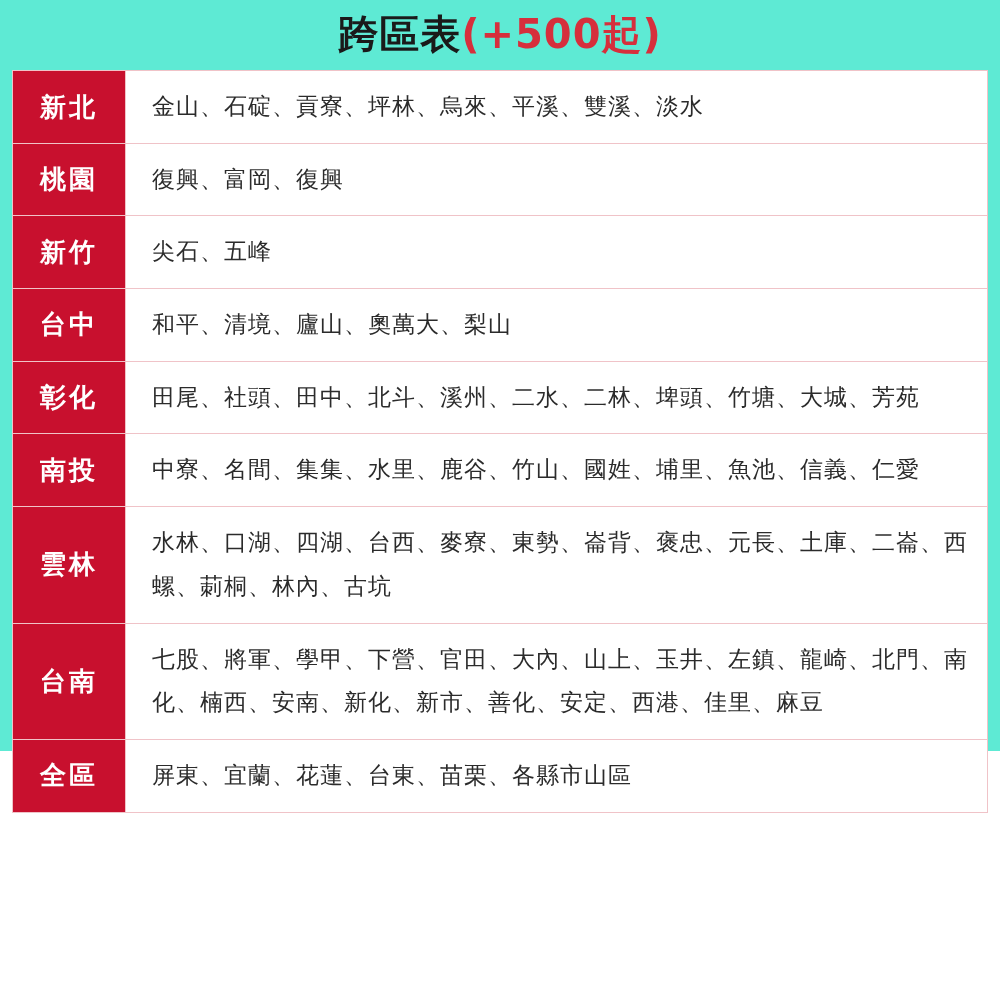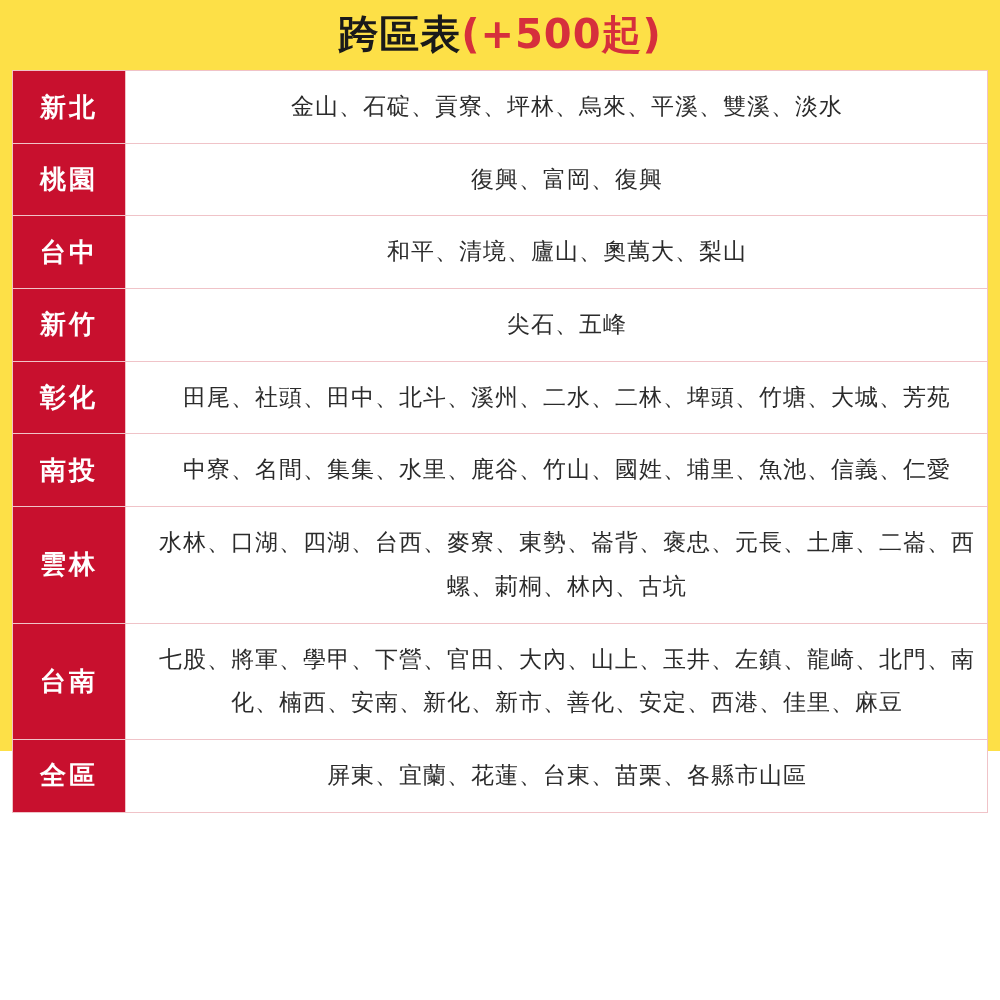--- a/index.html
+++ b/index.html
@@ -11,21 +11,21 @@
     width: 1000px;
     height: 1000px;
     font-family: "DejaVu Sans", "Liberation Sans", sans-serif;
     color: #222222;
     overflow: hidden;
   }
   .page {
     width: 1000px;
     height: 751px;
     position: relative;
-    background: #fde047;
+    background: #5eead4;
     box-sizing: border-box;
   }
   .title {
     text-align: center;
     font-size: 40px;
     font-weight: bold;
     letter-spacing: 1px;
     padding-top: 8px;
     padding-bottom: 10px;
     line-height: 1.3;
@@ -61,21 +61,20 @@
     padding: 6px 0;
     margin-left: 44px;
   }
   td.areas {
     font-size: 23px;
     color: #2b2b2b;
     padding: 14px 5px 14px 26px;
     line-height: 1.9;
     letter-spacing: 1px;
     background: #ffffff;
-    text-align: center;
   }
   .row-1 td.region { padding-top: 8px; }
 </style>
 </head>
 <body>
 
 <div class="page">
 
   <div class="title">
     <span>跨區表</span><span class="accent">(+500起)</span>
@@ -86,26 +85,26 @@
       <tbody>
         <tr class="row-1">
           <td class="region">新北</td>
           <td class="areas">金山、石碇、貢寮、坪林、烏來、平溪、雙溪、淡水</td>
         </tr>
         <tr>
           <td class="region">桃園</td>
           <td class="areas">復興、富岡、復興</td>
         </tr>
         <tr>
+          <td class="region">新竹</td>
+          <td class="areas">尖石、五峰</td>
+        </tr>
+        <tr>
           <td class="region">台中</td>
           <td class="areas">和平、清境、廬山、奧萬大、梨山</td>
-        </tr>
-        <tr>
-          <td class="region">新竹</td>
-          <td class="areas">尖石、五峰</td>
         </tr>
         <tr>
           <td class="region">彰化</td>
           <td class="areas">田尾、社頭、田中、北斗、溪州、二水、二林、埤頭、竹塘、大城、芳苑</td>
         </tr>
         <tr>
           <td class="region">南投</td>
           <td class="areas">中寮、名間、集集、水里、鹿谷、竹山、國姓、埔里、魚池、信義、仁愛</td>
         </tr>
         <tr>

